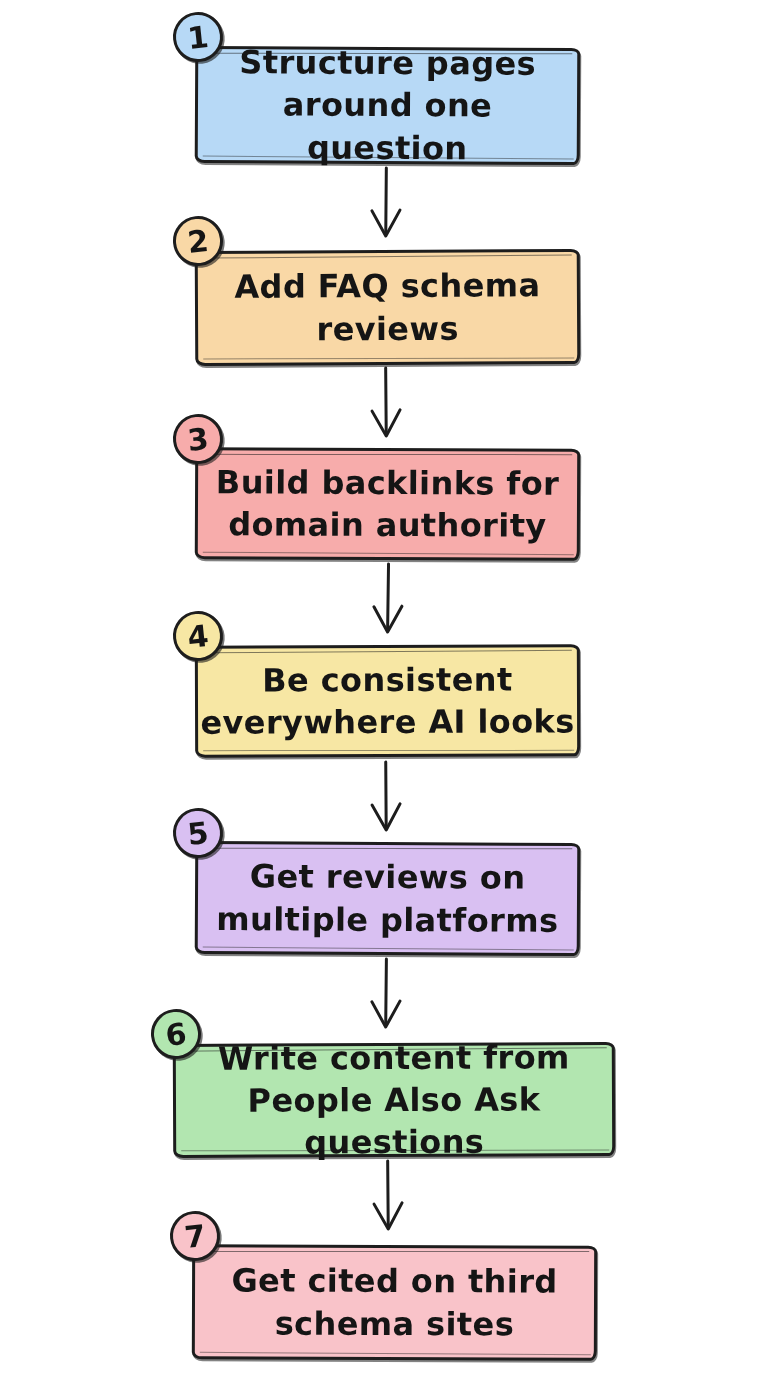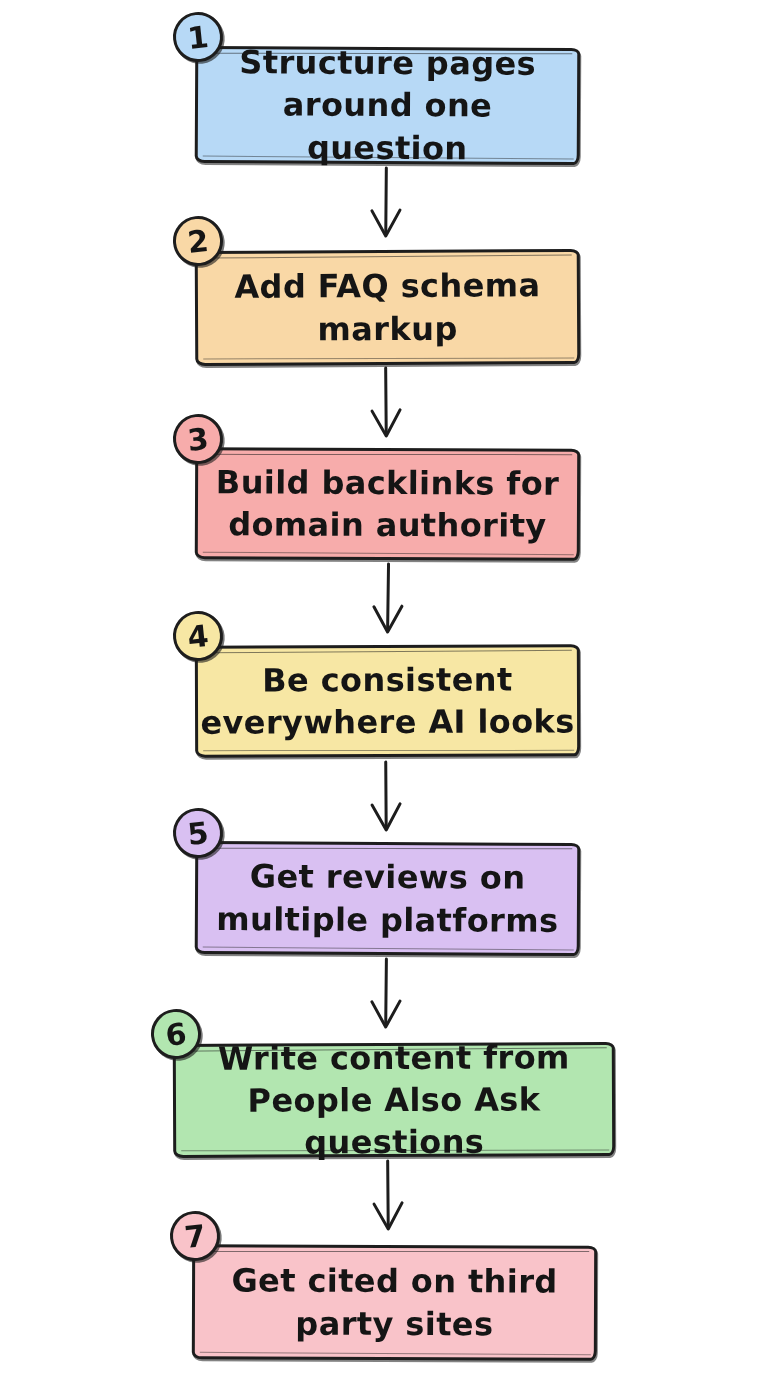--- a/index.html
+++ b/index.html
@@ -113,21 +113,21 @@
 
   <svg class="arrow a1" width="44" height="80" viewBox="0 0 44 80">
       <path d="M22 2 L22 66"></path>
       <path d="M8 45 L22 70 L36 44"></path>
     </svg>
 
   <div class="step s2">
     <div class="badge" style="background-color: rgb(249, 216, 166);">2</div>
     <div class="box" style="background-color: rgb(249, 216, 166);">
       <span>Add FAQ schema</span>
-      <span>markup</span>
+      <span>reviews</span>
     </div>
   </div>
 
   <svg class="arrow a2" width="44" height="80" viewBox="0 0 44 80">
       <path d="M22 2 L22 66"></path>
       <path d="M8 45 L22 70 L36 44"></path>
     </svg>
 
   <div class="step s3">
     <div class="badge" style="background-color: rgb(247, 172, 171);">3</div>
@@ -178,17 +178,17 @@
 
   <svg class="arrow a6" width="44" height="80" viewBox="0 0 44 80">
       <path d="M22 2 L22 66"></path>
       <path d="M8 45 L22 70 L36 44"></path>
     </svg>
 
   <div class="step s7">
     <div class="badge" style="background-color: rgb(249, 195, 201);">7</div>
     <div class="box" style="background-color: rgb(249, 195, 201);">
       <span>Get cited on third</span>
-      <span>party sites</span>
+      <span>schema sites</span>
     </div>
   </div>
 
 </div>
 
 </body></html>

